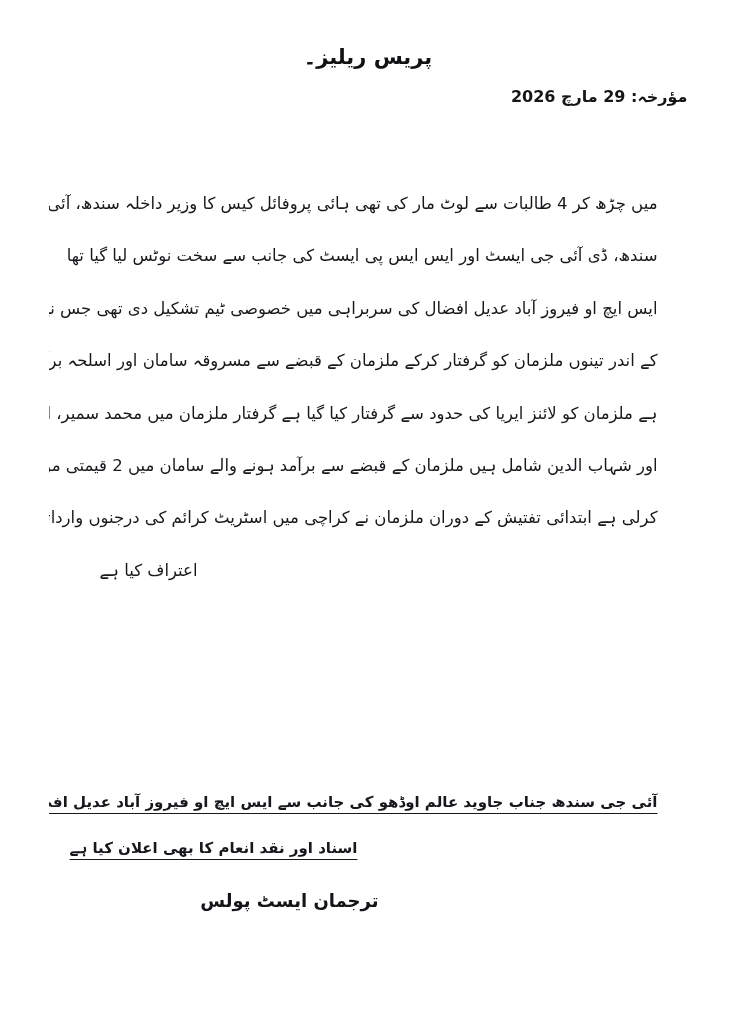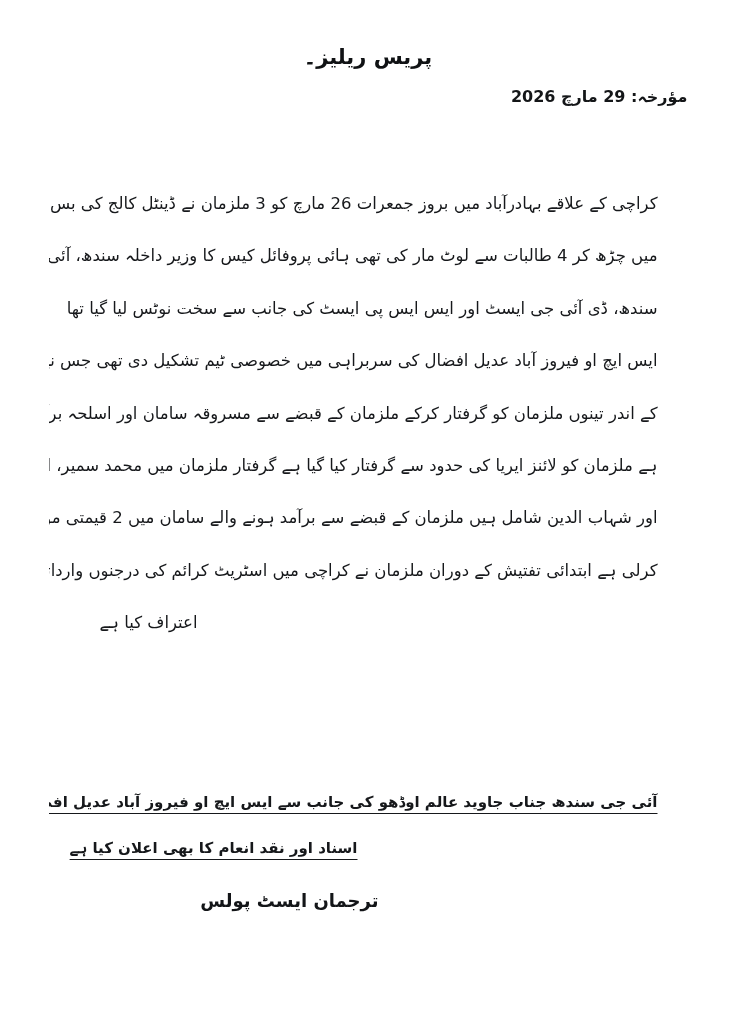--- a/index.html
+++ b/index.html
@@ -137,21 +137,20 @@
 
 <div class="page">
 
   <div class="heading-zone">
     <div class="doc-title">پریس ریلیز۔</div>
     <div class="doc-date">مؤرخہ: 29 مارچ 2026</div>
   </div>
 
 
   <div class="body-zone">
-    <div class="body-line">کراچی کے علاقے بہادرآباد میں بروز جمعرات 26 مارچ کو 3 ملزمان نے ڈینٹل کالج کی بس</div>
     <div class="body-line">میں چڑھ کر 4 طالبات سے لوٹ مار کی تھی ہائی پروفائل کیس کا وزیر داخلہ سندھ، آئی جی</div>
     <div class="body-line">سندھ، ڈی آئی جی ایسٹ اور ایس ایس پی ایسٹ کی جانب سے سخت نوٹس لیا گیا تھا</div>
     <div class="body-line">ایس ایچ او فیروز آباد عدیل افضال کی سربراہی میں خصوصی ٹیم تشکیل دی تھی جس نے 72 گھنٹے</div>
     <div class="body-line">کے اندر تینوں ملزمان کو گرفتار کرکے ملزمان کے قبضے سے مسروقہ سامان اور اسلحہ برآمد کرلیا</div>
     <div class="body-line">ہے ملزمان کو لائنز ایریا کی حدود سے گرفتار کیا گیا ہے گرفتار ملزمان میں محمد سمیر، امجد</div>
     <div class="body-line">اور شہاب الدین شامل ہیں ملزمان کے قبضے سے برآمد ہونے والے سامان میں 2 قیمتی موبائل فونز</div>
     <div class="body-line">کرلی ہے ابتدائی تفتیش کے دوران ملزمان نے کراچی میں اسٹریٹ کرائم کی درجنوں وارداتوں کا بھی</div>
     <div class="body-line short">اعتراف کیا ہے</div>
   </div>
 

